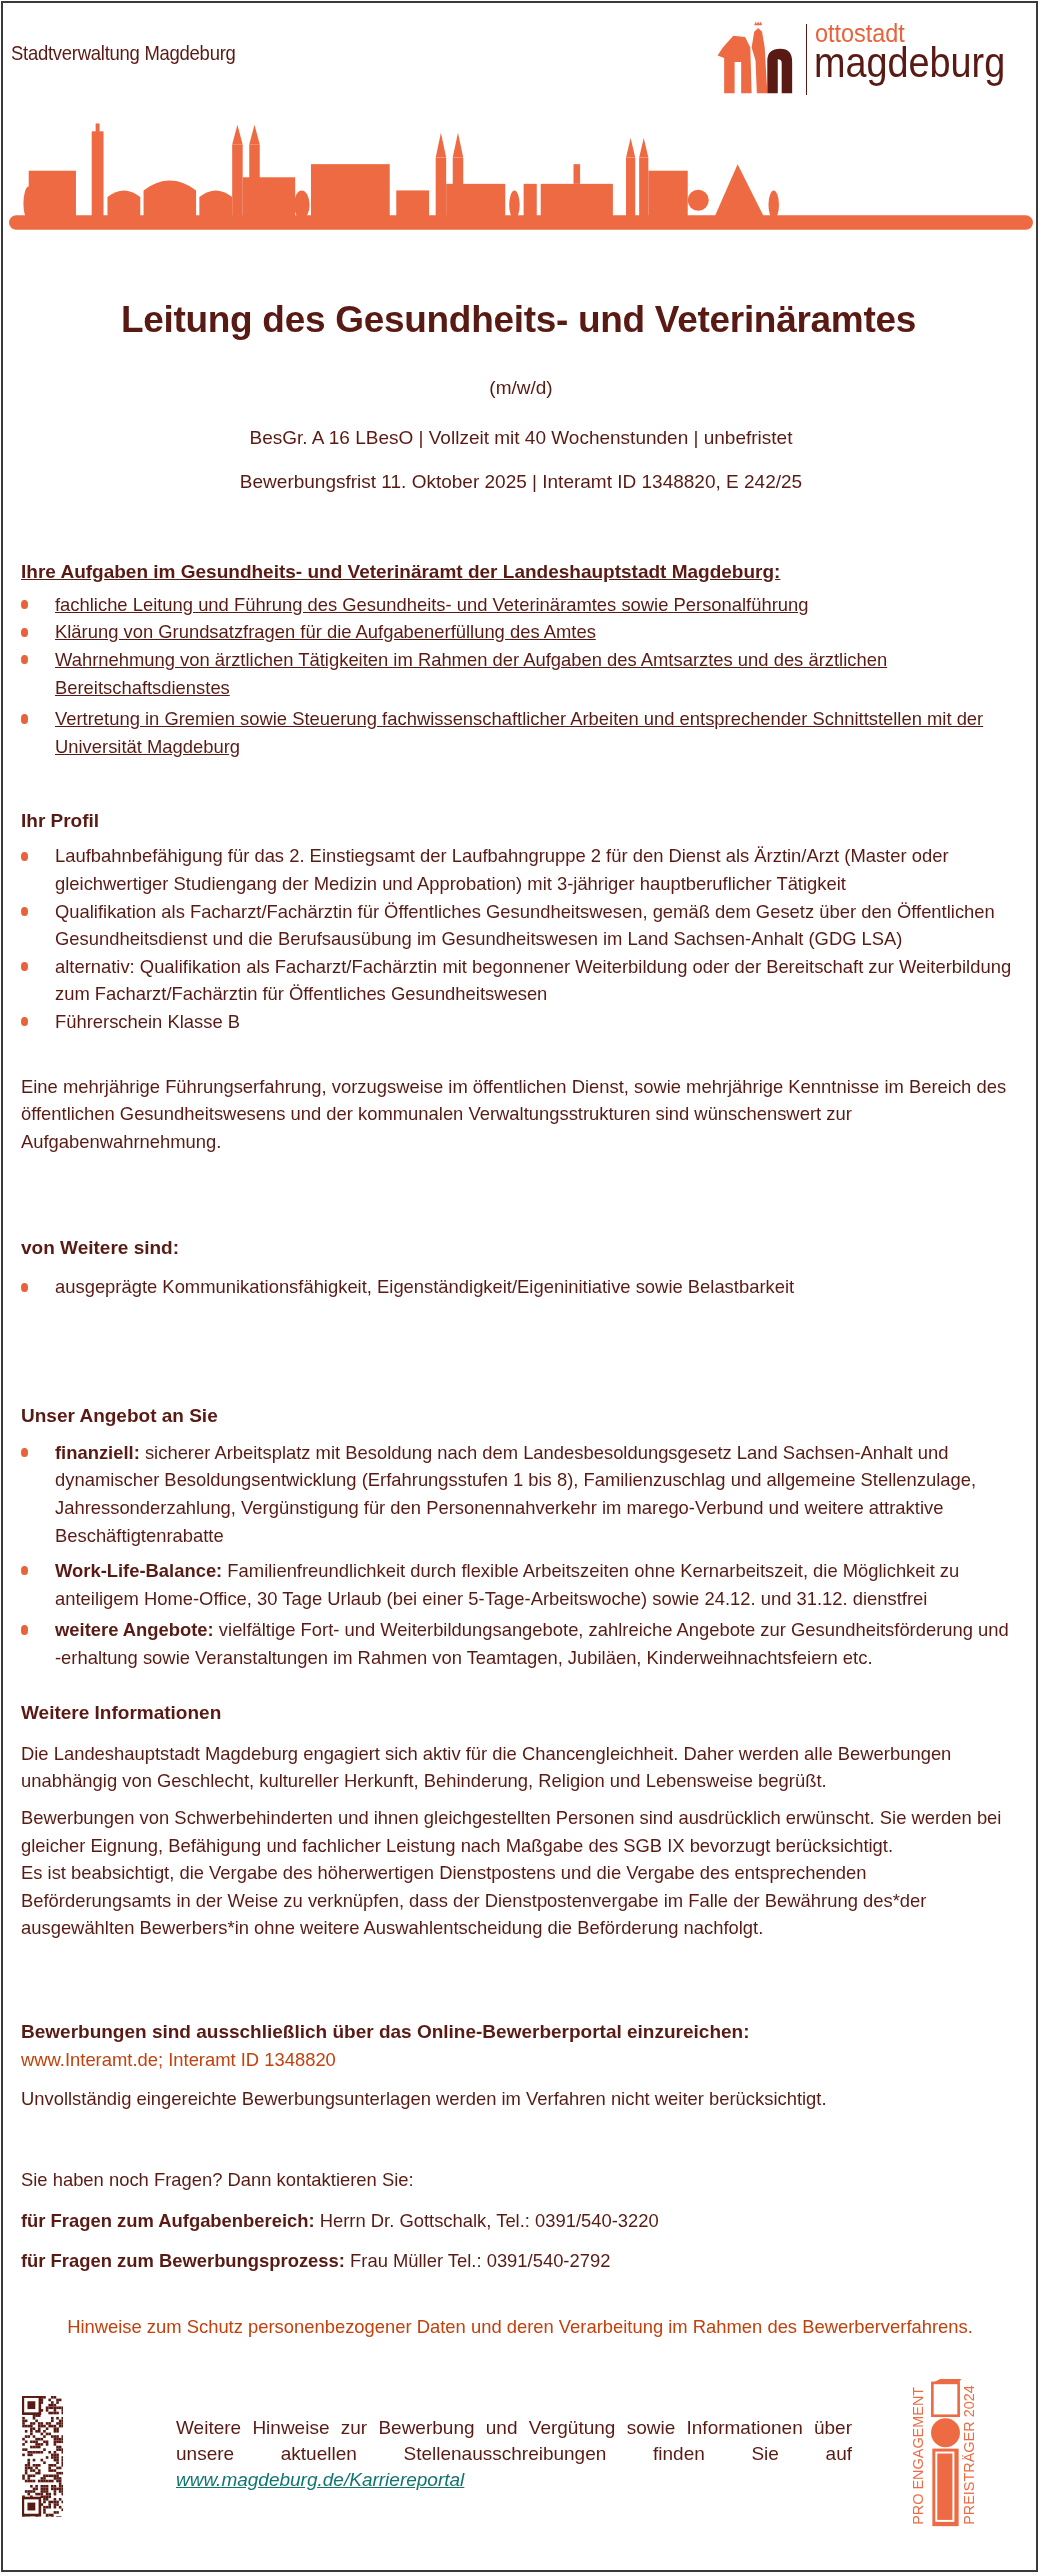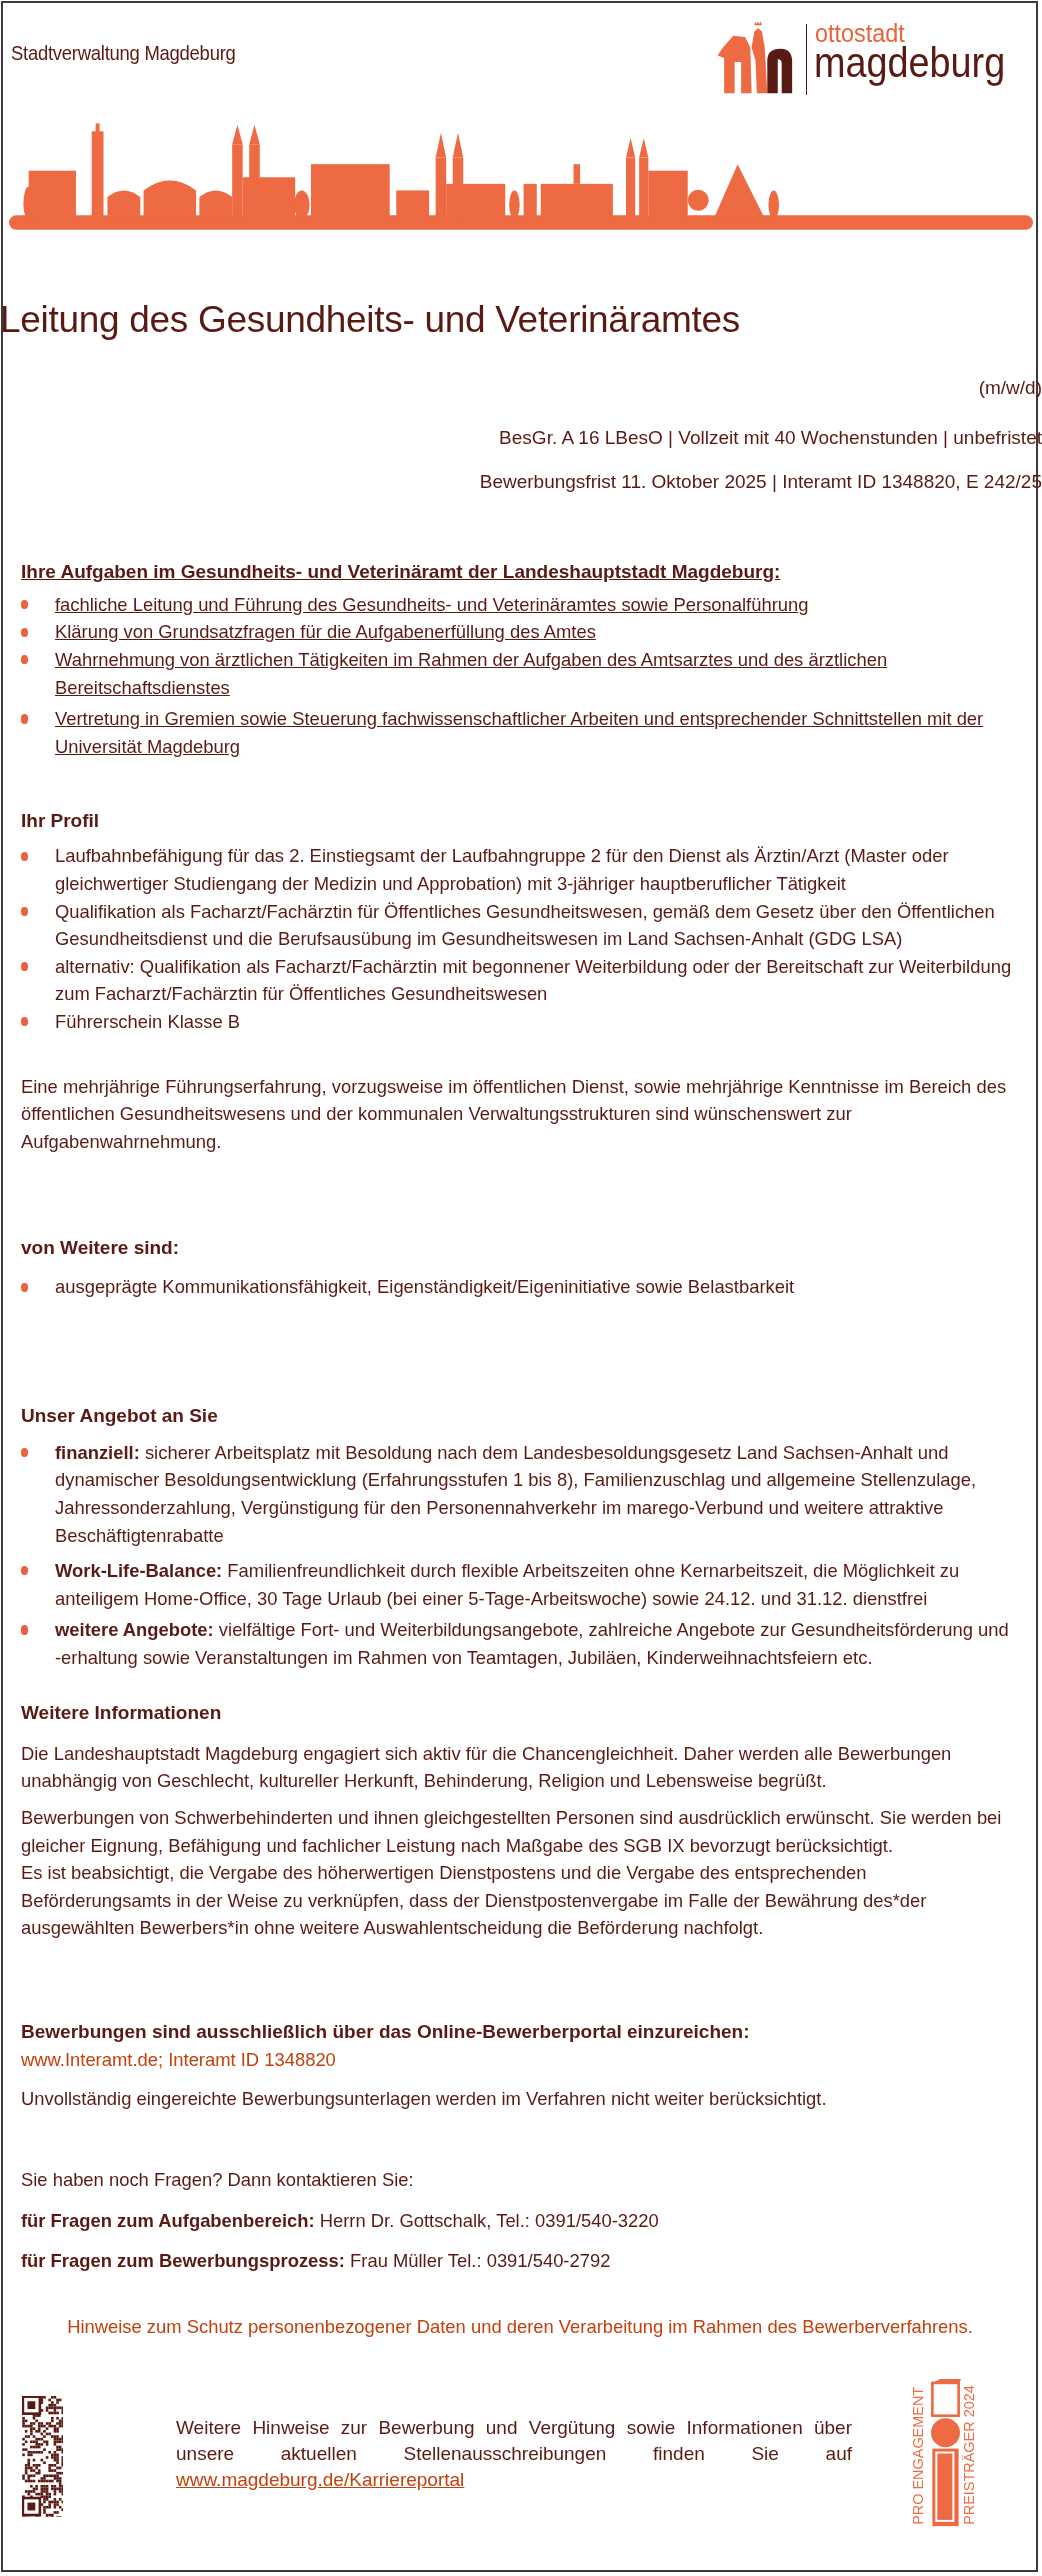--- a/index.html
+++ b/index.html
@@ -3,30 +3,30 @@
 <meta charset="utf-8">
 <style>
   html, body { margin: 0; padding: 0; background: #ffffff; }
   body { width: 1042px; height: 2576px; position: relative; overflow: hidden; font-family: "Liberation Sans Narrow", "Liberation Sans", sans-serif; color: #5a1f16; }
   .frame { position: absolute; left: 1.3px; top: 1.3px; width: 1037px; height: 2571px; border: 2px solid #3a3a3a; box-sizing: border-box; background: #fff; }
   .org-name { position: absolute; left: 10.5px; top: 41px; font-size: 21px; color: #5a1a14; letter-spacing: -0.3px; transform: scaleX(0.88); transform-origin: left; }
   .logo-small { position: absolute; left: 806px; top: 18.4px; font-size: 26px; color: #e8623a; transform: scaleX(0.9); transform-origin: left; }
   .logo-big { position: absolute; left: 805px; top: 34px; font-size: 42px; color: #5a1a14; transform: scaleX(0.9); transform-origin: left; }
   .logo-divider { position: absolute; left: 806px; top: 23.6px; width: 1.3px; height: 71px; background: #5a1a14; }
   .skyline { position: absolute; left: 9.2px; top: 118px; width: 1024px; height: 112px; }
-  .title { position: absolute; left: 0; width: 916px; top: 299px; text-align: left; font-size: 37px; font-weight: normal; color: #5a1a14; letter-spacing: -0.3px; }
-  .subtitle { position: absolute; left: 0; width: 1042px; text-align: right; font-size: 19px; color: #5a1a14; }
+  .title { position: absolute; left: 0; width: 916px; top: 299px; text-align: right; font-size: 37px; font-weight: bold; color: #5a1a14; letter-spacing: -0.3px; }
+  .subtitle { position: absolute; left: 0; width: 1042px; text-align: center; font-size: 19px; color: #5a1a14; }
   .content { position: absolute; left: 21px; width: 998px; font-size: 18.4px; line-height: 27.6px; color: #5a1a14; }
   h2 { font-size: 19px; font-weight: bold; margin: 0; line-height: 27.6px; }
   ul { list-style: none; margin: 0; padding: 0; }
   li { position: relative; padding-left: 34px; line-height: 27.6px; }
   li .bullet { position: absolute; left: 0; top: 9.2px; width: 6.6px; height: 9.2px; border-radius: 50%; background: #e8623a; }
   p { margin: 0; }
   .link { color: #c2410c; }
-  .link-u { color: #c2410c; text-decoration: underline; }
+  .link-u { color: #0f766e; text-decoration: underline; font-style: italic; }
   .qr { position: absolute; left: 21.7px; top: 2396px; width: 41px; height: 121px; }
   .footer-text { position: absolute; left: 176px; top: 2415px; width: 676px; font-size: 19px; line-height: 26px; text-align: justify; text-align-last: left; color: #5a1a14; }
   .award { position: absolute; left: 906px; top: 2375px; width: 79px; height: 161px; }
 </style>
 </head>
 <body>
 
 <div class="frame"></div>
 
 <div class="org-name">Stadtverwaltung Magdeburg</div>

